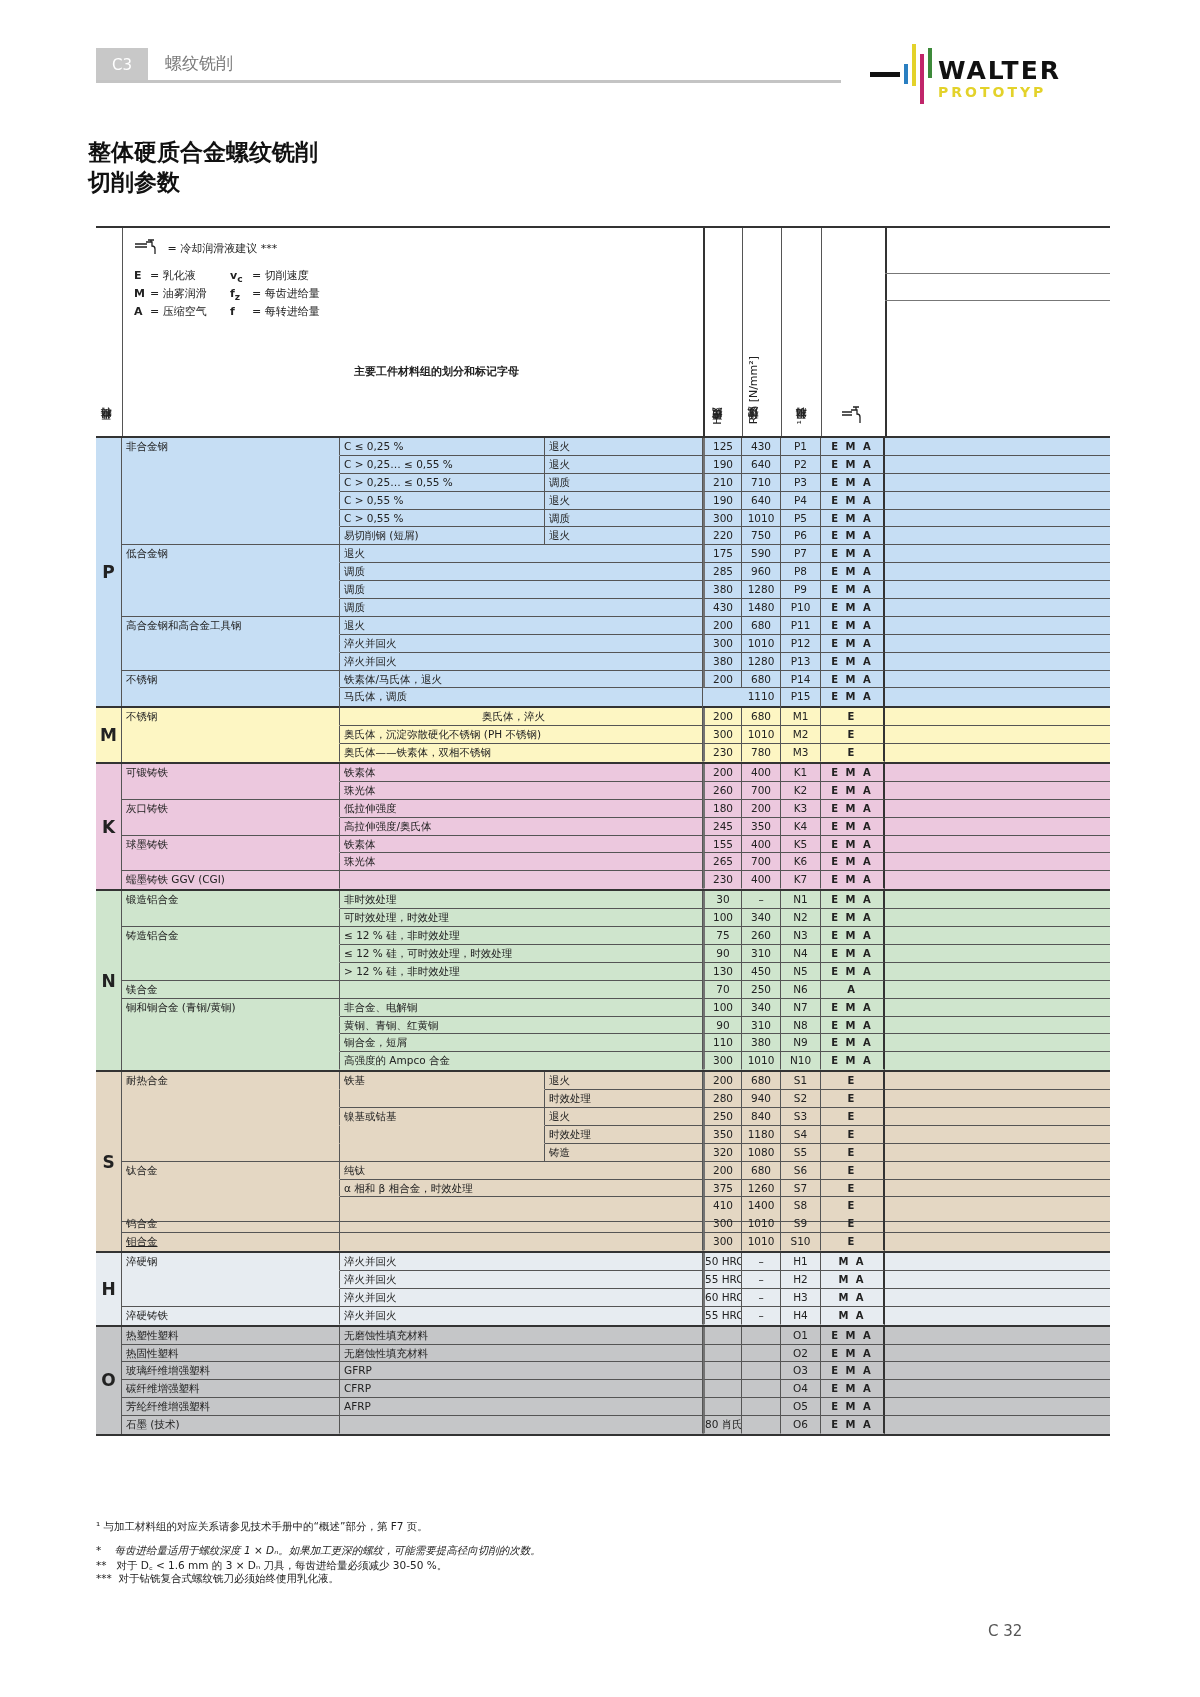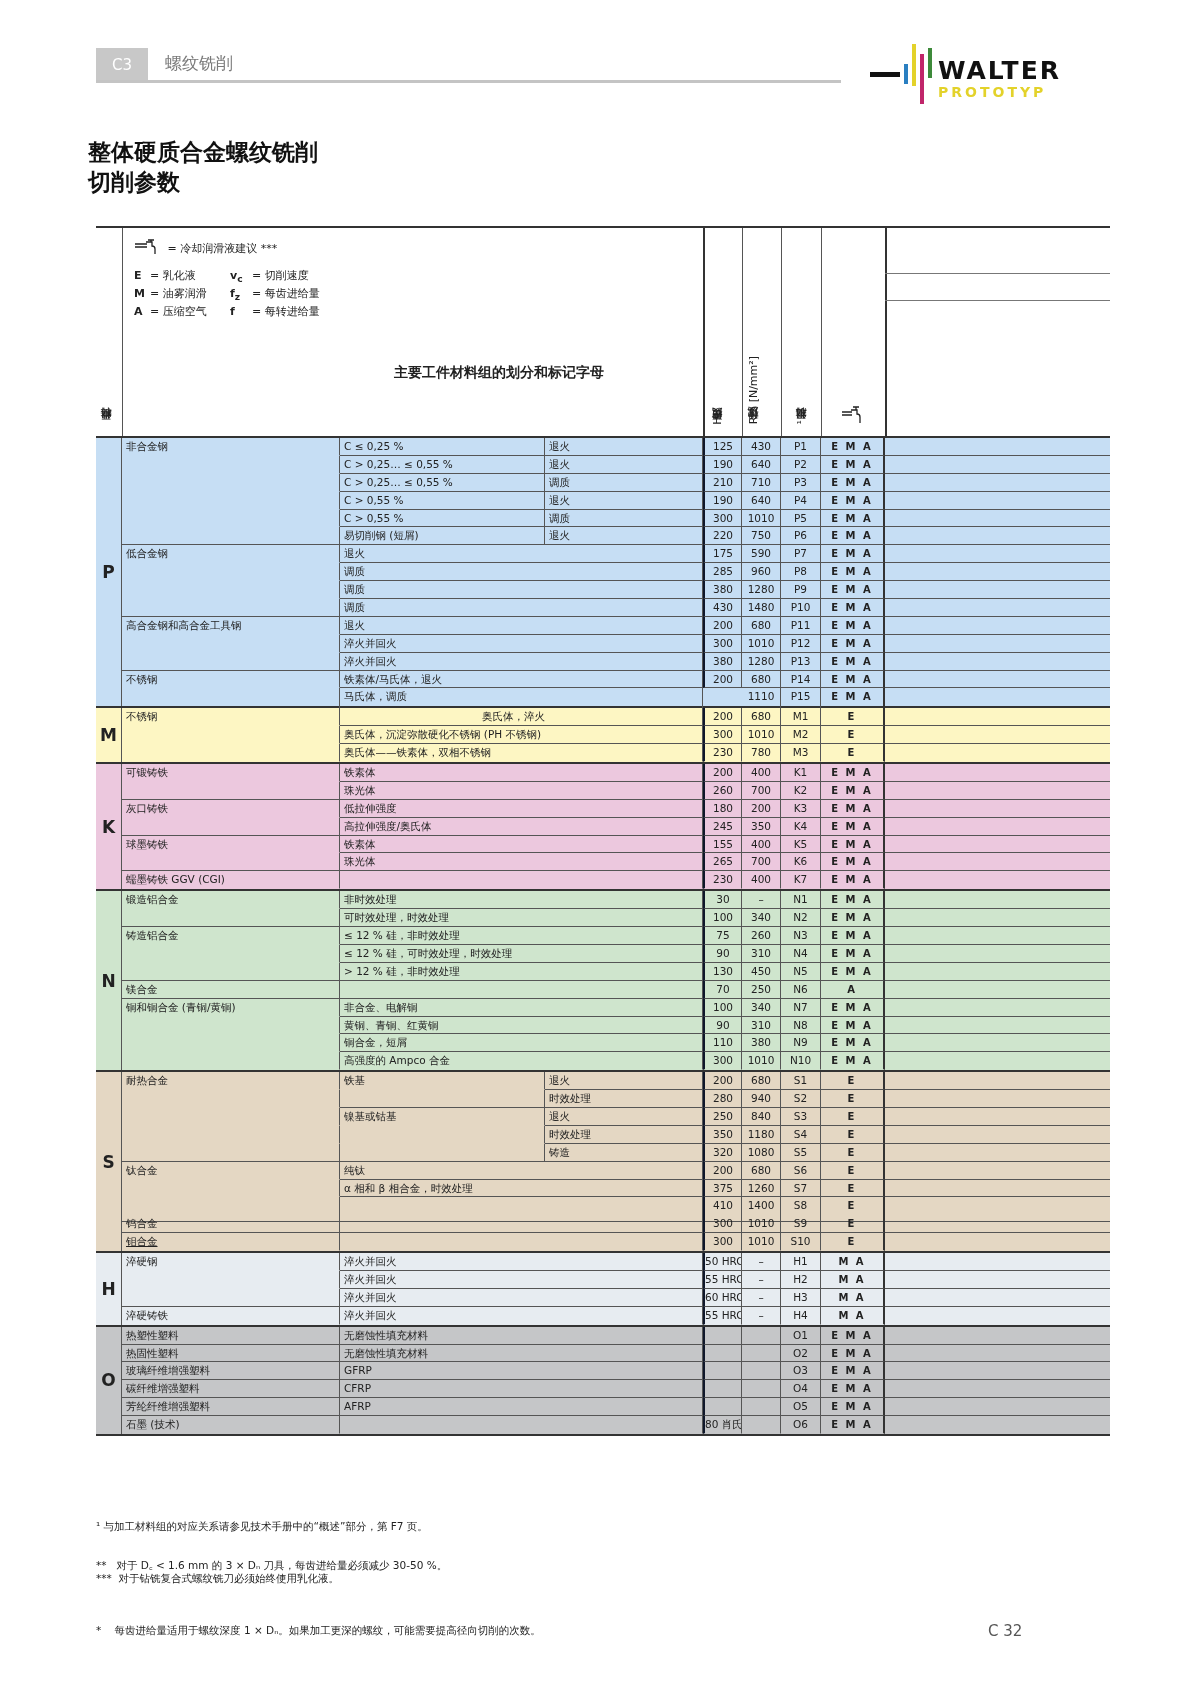--- a/index.html
+++ b/index.html
@@ -19,32 +19,32 @@
 
   
   .tbl { position: absolute; left: 96px; top: 226px; width: 1014px; }
   .thead { position: relative; height: 212px; border-top: 2px solid #333; border-bottom: 2px solid #333; }
   .vline { position: absolute; top: 0; bottom: 0; width: 1px; background: #555; }
   .vline.thick { width: 2px; background: #333; }
   .legend { position: absolute; left: 38px; top: 10px; font-size: 11px; line-height: 15px; }
   .legend .faucet { display: inline-block; vertical-align: middle; margin-right: 4px; }
   .legend-grid { margin-top: 8px; display: grid; grid-template-columns: 16px 80px 22px auto; font-size: 11px; line-height: 15px; }
   .legend-grid b { font-weight: bold; }
-  .main-caption { position: absolute; left: 258px; top: 136px; font-size: 14px; font-weight: bold; margin-left: 40px; }
+  .main-caption { position: absolute; left: 258px; top: 136px; font-size: 11px; font-weight: bold; }
   .rot { position: absolute; bottom: 8px; writing-mode: vertical-rl; transform: rotate(180deg); font-size: 11px; white-space: nowrap; line-height: 12px; }
   .rh-lines { position: absolute; left: 789px; right: 0; height: 1px; background: #777; }
 
   .tbody { position: relative; }
   .grp { position: relative; display: grid; grid-template-columns: 26px 1fr; border-bottom: 2px solid #333; }
   .grp-letter { display: flex; align-items: center; justify-content: center; font-weight: bold; font-size: 17px; border-right: 1px solid #555; }
   .row { display: grid; grid-template-columns: 218px 205px 158px 39px 39px 40px 64px 1fr; height: 17.9px; font-size: 10.5px; line-height: 17px; }
   .row > div { border-bottom: 1px solid #555; border-right: 1px solid #555; padding-left: 4px; white-space: nowrap; overflow: hidden; }
   .row > div.num { text-align: center; padding-left: 0; }
   .row > div.cool { text-align: center; padding-left: 0; font-weight: bold; letter-spacing: 2px; font-size: 10px; border-right: 2px solid #333; }
-  .row > div.hb { border-left: 2px solid #0f172a; }
+  .row > div.hb { border-left: 2px solid #737373; }
   .row > div.last { border-right: none; }
   .row > div.nob { border-bottom-color: transparent; }
 
   .bg-P { background: #c6def4; }
   .bg-M { background: #fdf6c3; }
   .bg-K { background: #ecc8de; }
   .bg-N { background: #cfe5cd; }
   .bg-S { background: #e4d7c3; }
   .bg-H { background: #e7ecf1; }
   .bg-O { background: #c5c6c8; }
@@ -710,17 +710,17 @@
             <div class="num" style="border-bottom-color: transparent;">O6</div>
             <div class="cool" style="border-bottom-color: transparent;">E M A</div>
             <div class="last" style="border-bottom-color: transparent;"></div>
           </div>
         </div>
       </div>
     </div>
 </div>
 
 <div class="foot" style="top:1520px;">¹ 与加工材料组的对应关系请参见技术手册中的“概述”部分，第 F7 页。</div>
-<div class="foot" style="top:1624px;white-space:pre;">*    每齿进给量适用于螺纹深度 1 × Dₙ。如果加工更深的螺纹，可能需要提高径向切削的次数。</div>
+<div class="foot" style="top:1544px;white-space:pre;font-style:italic;">*    每齿进给量适用于螺纹深度 1 × Dₙ。如果加工更深的螺纹，可能需要提高径向切削的次数。</div>
 <div class="foot" style="top:1558px;white-space:pre;">**   对于 D꜀ &lt; 1.6 mm 的 3 × Dₙ 刀具，每齿进给量必须减少 30-50 %。</div>
 <div class="foot" style="top:1572px;white-space:pre;">***  对于钻铣复合式螺纹铣刀必须始终使用乳化液。</div>
 
 <div class="page-num">C 32</div>
 
 </body></html>

